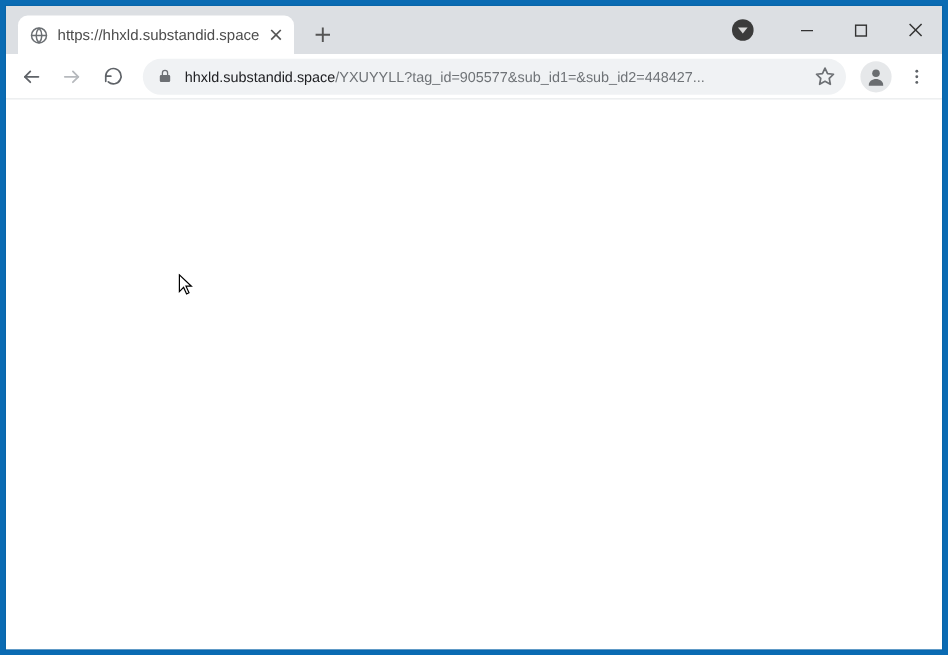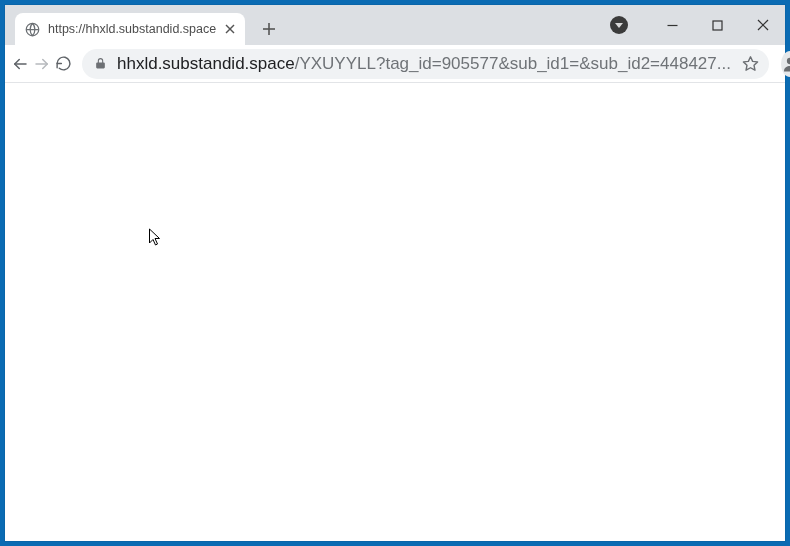--- a/index.html
+++ b/index.html
@@ -115,21 +115,21 @@
   .nav-btn.disabled { color: #b6b9bd; }
   .omnibox {
     flex: 1 1 auto;
     height: 30px;
     background: #f0f2f4;
     border-radius: 15px;
     display: flex;
     align-items: center;
     padding: 0 6px 0 12px;
     margin: 0 6px;
-    font-size: 17px;
+    font-size: 12px;
     color: #5a5c5f;
   }
   .omnibox .lock {
     color: #6d7074;
     margin-right: 10px;
     display: flex; align-items: center;
   }
   .omnibox .url {
     flex: 1 1 auto;
     white-space: nowrap;

